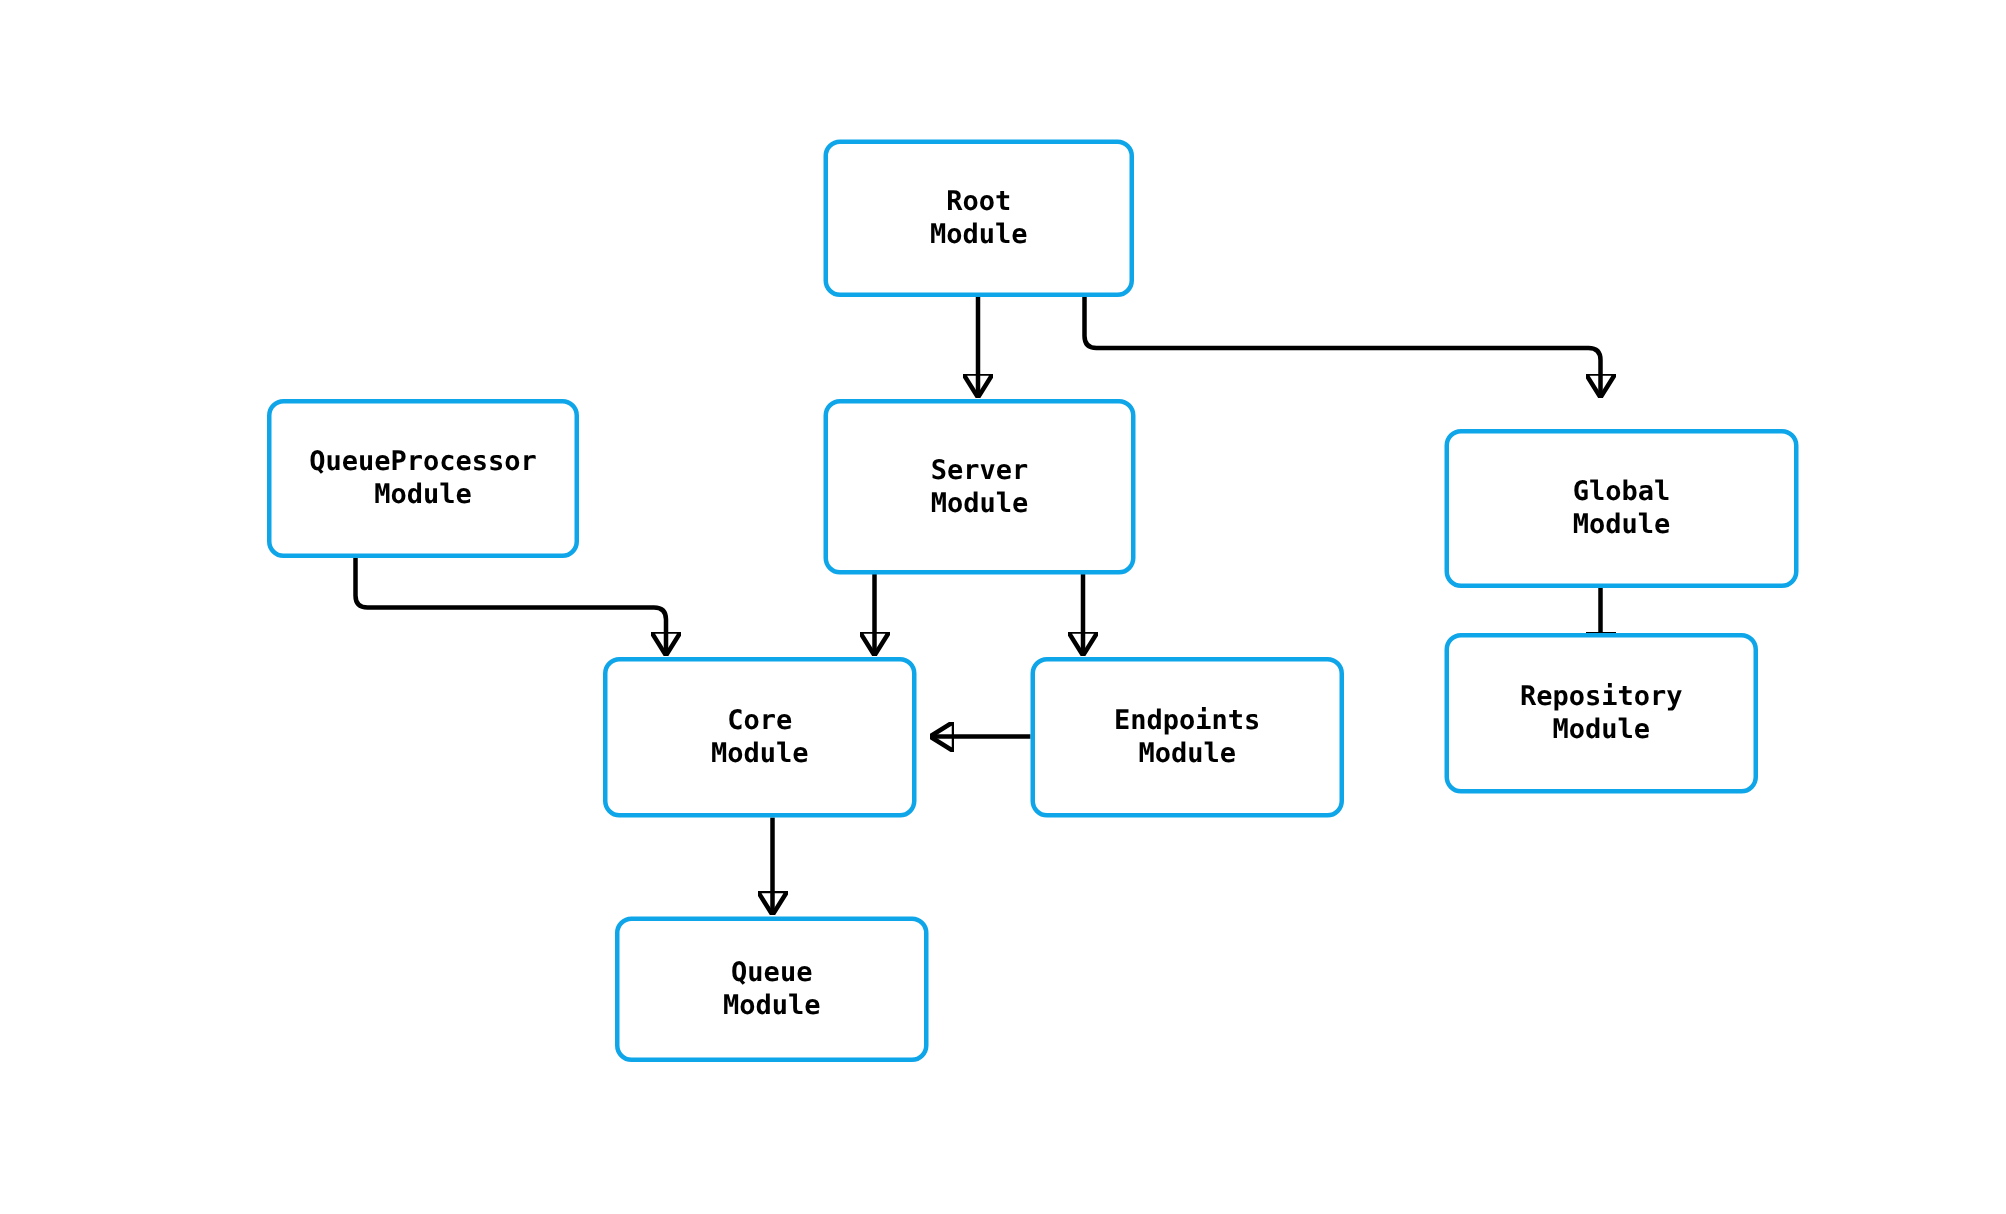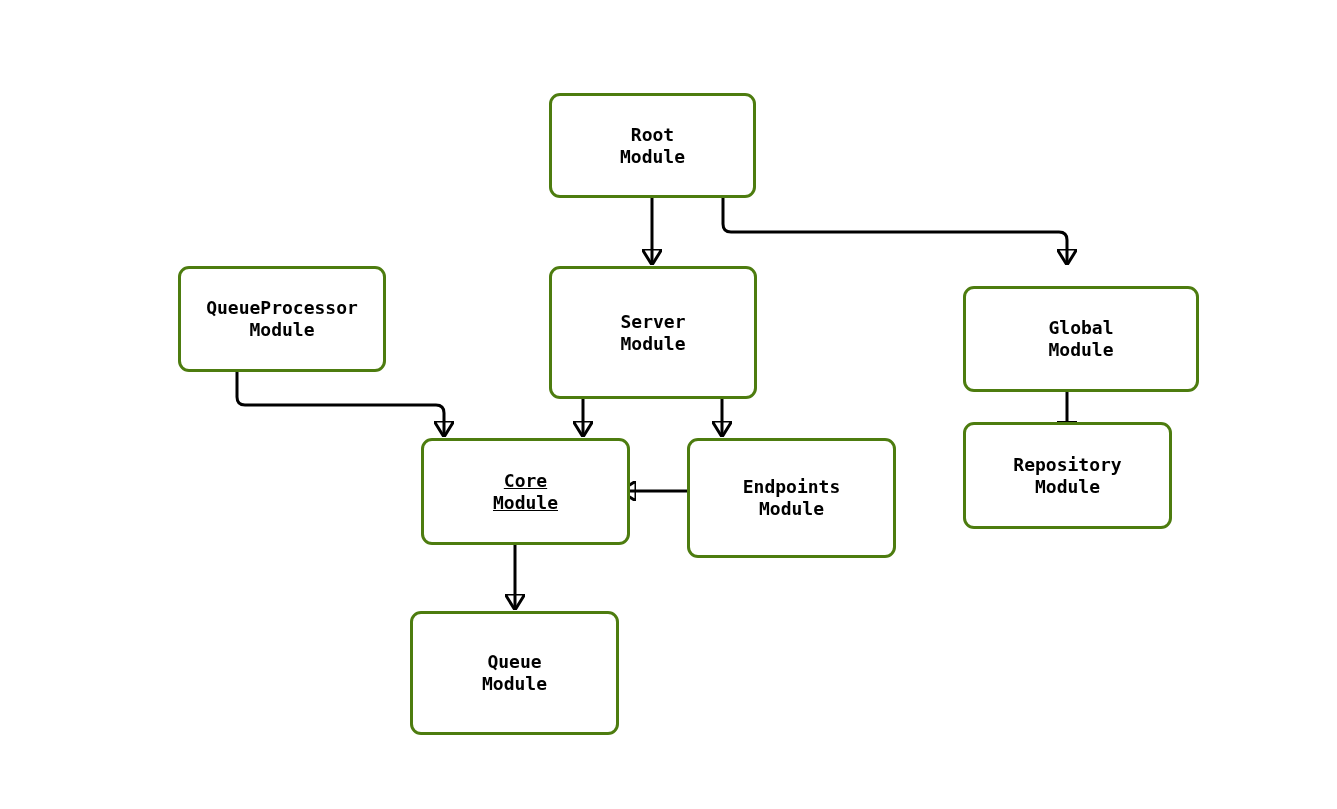--- a/index.html
+++ b/index.html
@@ -23,43 +23,43 @@
     height: 809px;
   }
   .edges-layer path {
     fill: none;
     stroke: #000000;
     stroke-width: 3;
   }
   .node {
     position: absolute;
     box-sizing: border-box;
-    border: 3px solid #4d7c0f;
+    border: 3px solid #0ea5e9;
     border-radius: 11px;
     background: #ffffff;
     display: flex;
     flex-direction: column;
     align-items: center;
     justify-content: center;
     text-align: center;
     font-weight: bold;
     font-size: 18px;
     line-height: 22px;
     color: #000000;
   }
   .node span { display: block; }
 
   .node-root           { left: 549px;  top: 93px;  width: 207px; height: 105px; }
   .node-queueprocessor { left: 133px;  top: 266px; width: 208px; height: 106px; margin-left: 45px; }
-  .node-server         { left: 549px;  top: 266px; width: 208px; height: 133px; }
+  .node-server         { left: 549px;  top: 266px; width: 208px; height: 117px; }
   .node-global         { left: 963px;  top: 266px; width: 236px; height: 106px; margin-top: 20px; }
-  .node-core           { left: 421px;  top: 438px; width: 209px; height: 107px; text-decoration: underline; }
-  .node-endpoints      { left: 687px;  top: 438px; width: 209px; height: 120px; }
+  .node-core           { left: 402px;  top: 438px; width: 209px; height: 107px; }
+  .node-endpoints      { left: 687px;  top: 438px; width: 209px; height: 107px; }
   .node-repository     { left: 963px;  top: 422px; width: 209px; height: 107px; }
-  .node-queue          { left: 410px;  top: 611px; width: 209px; height: 124px; }
+  .node-queue          { left: 410px;  top: 611px; width: 209px; height: 97px; }
 </style>
 </head>
 <body>
 
 <div class="canvas">
 
   <svg class="edges-layer" width="1337" height="809" viewBox="0 0 1337 809" xmlns="http://www.w3.org/2000/svg">
     <defs>
       <marker id="arrow" viewBox="0 0 16 20" refX="15" refY="10" markerWidth="16" markerHeight="20" markerUnits="userSpaceOnUse" orient="auto">
         <path d="M0,0 L16,10 L0,20 Z" fill="#000000" stroke="none"></path>

